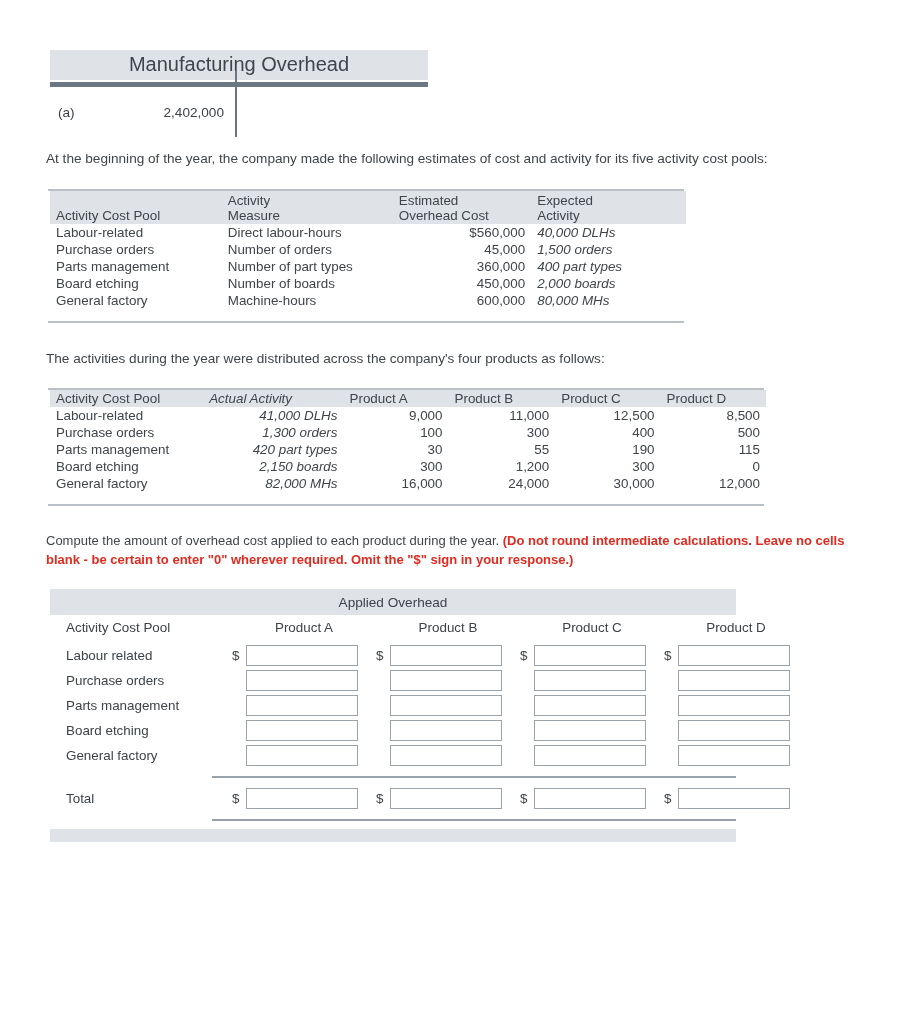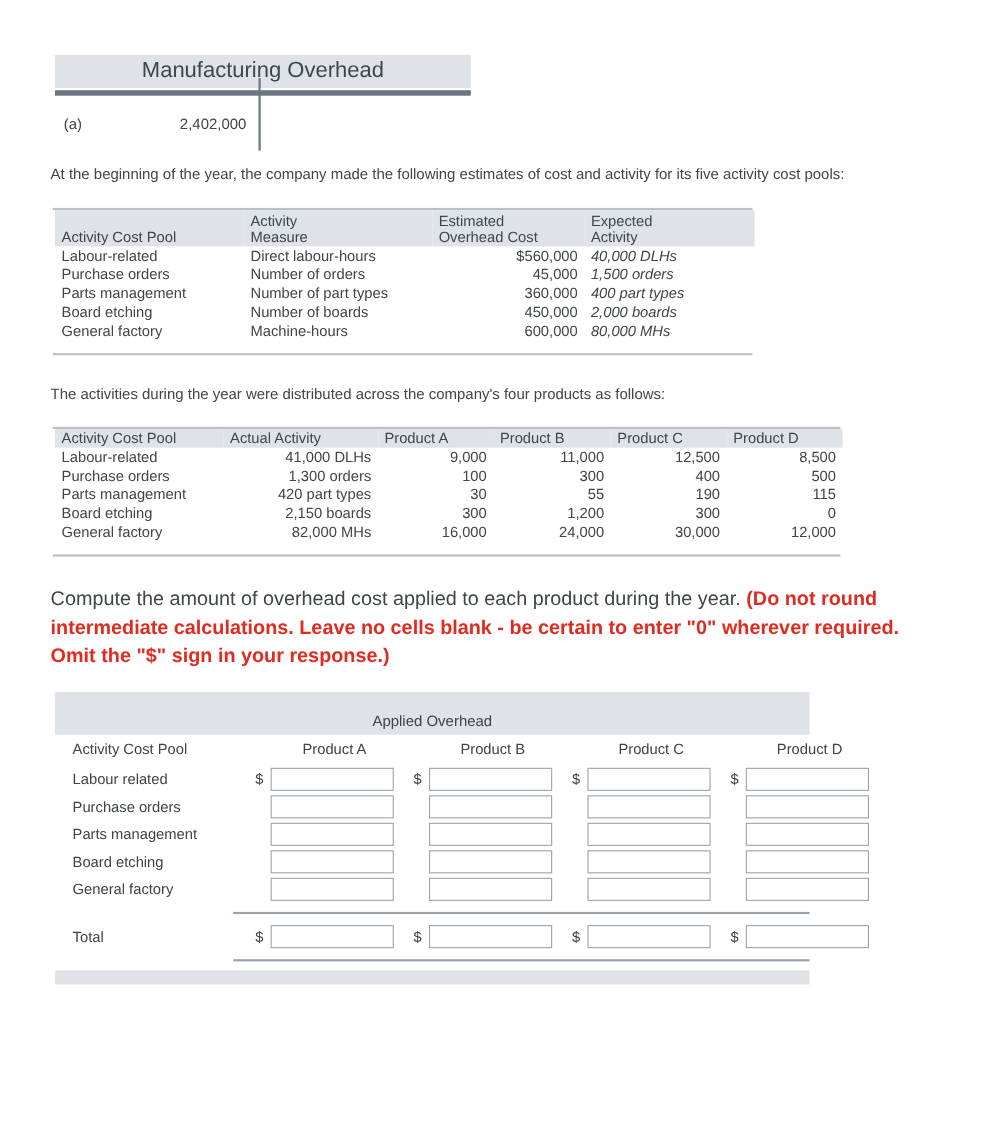--- a/index.html
+++ b/index.html
@@ -104,52 +104,52 @@
   
   .t1 { margin-left: 2px; width: 636px; }
   .t1 td.c0 { width: 172px; }
   .t1 td.c1 { width: 168px; }
   .t1 td.c2 { width: 136px; }
   .t1 td.c3 { width: 158px; }
 
   
   .t2 { margin-left: 2px; width: 716px; }
   .t2 td.c0 { width: 150px; }
-  .t2 td.c1 { width: 142px; }
+  .t2 td.c1 { width: 142px; font-style: italic; }
   .t2 td.c2 { width: 104px; }
   .t2 td.c3 { width: 106px; }
   .t2 td.c4 { width: 104px; }
   .t2 td.c5 { width: 104px; }
 
   
   .req-label {
     color: #3f454b;
     font-weight: bold;
     font-size: 13.6px;
   }
   .req-body {
-    font-size: 18px;
+    font-size: 13px;
     line-height: 1.42;
     color: #3f454b;
   }
   .red {
     color: #e02b20;
     font-weight: bold;
   }
 
   
   .form-wrap {
     margin-left: 4px;
     width: 686px;
     position: relative;
   }
   .form-band {
     background: #dfe3e8;
     text-align: center;
-    padding: 19px 0 5px 0;
+    padding: 6px 0 5px 0;
     font-size: 13.6px;
     width: 686px;
     box-sizing: border-box;
   }
   table.form {
     border-collapse: collapse;
     font-size: 13.4px;
     width: 686px;
     table-layout: fixed;
   }

